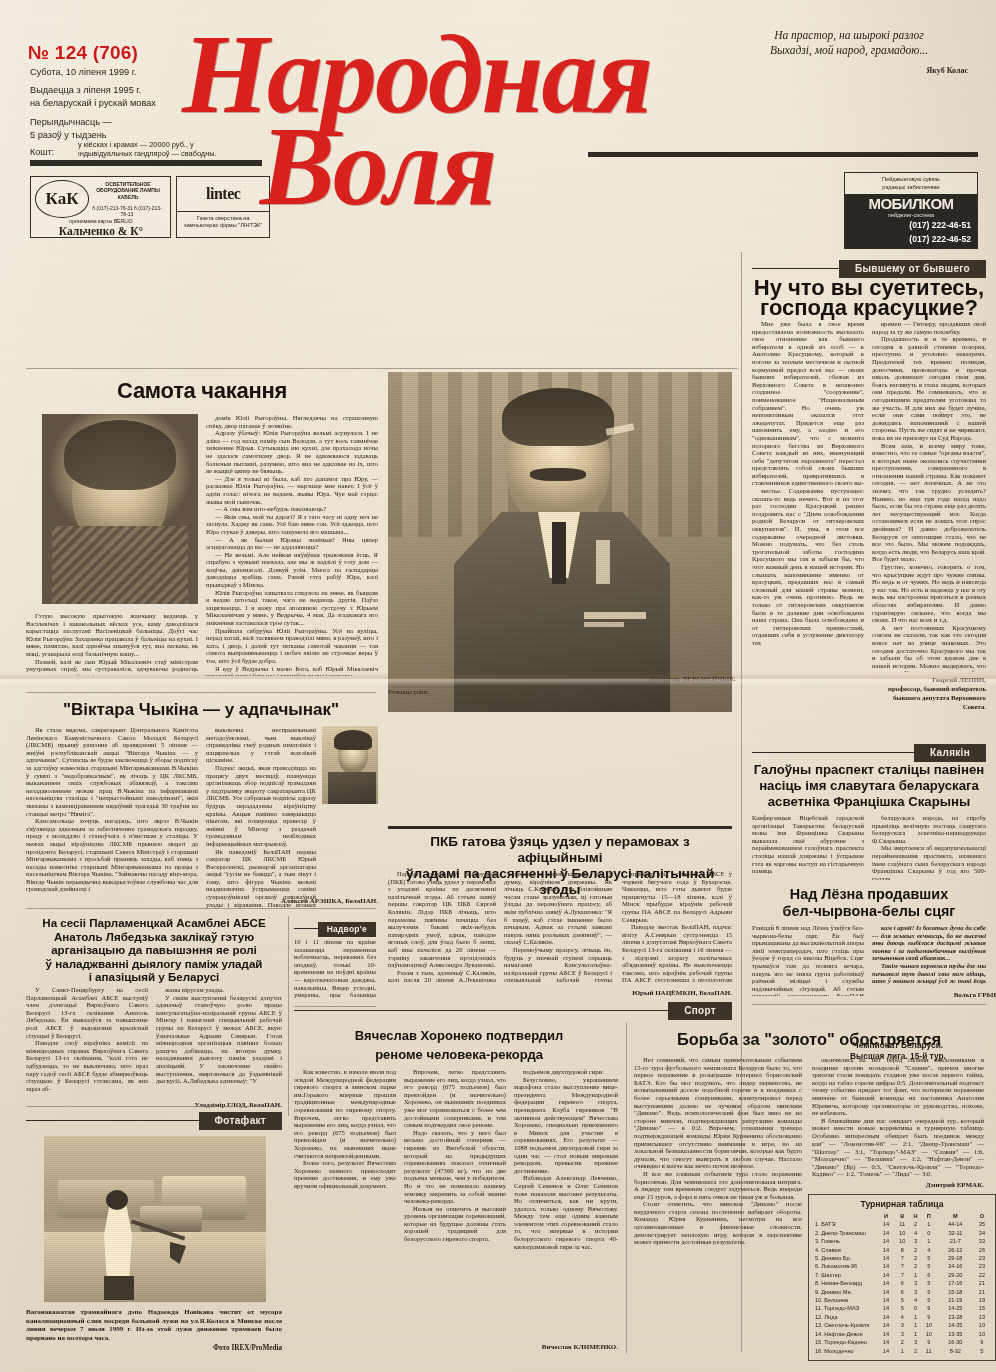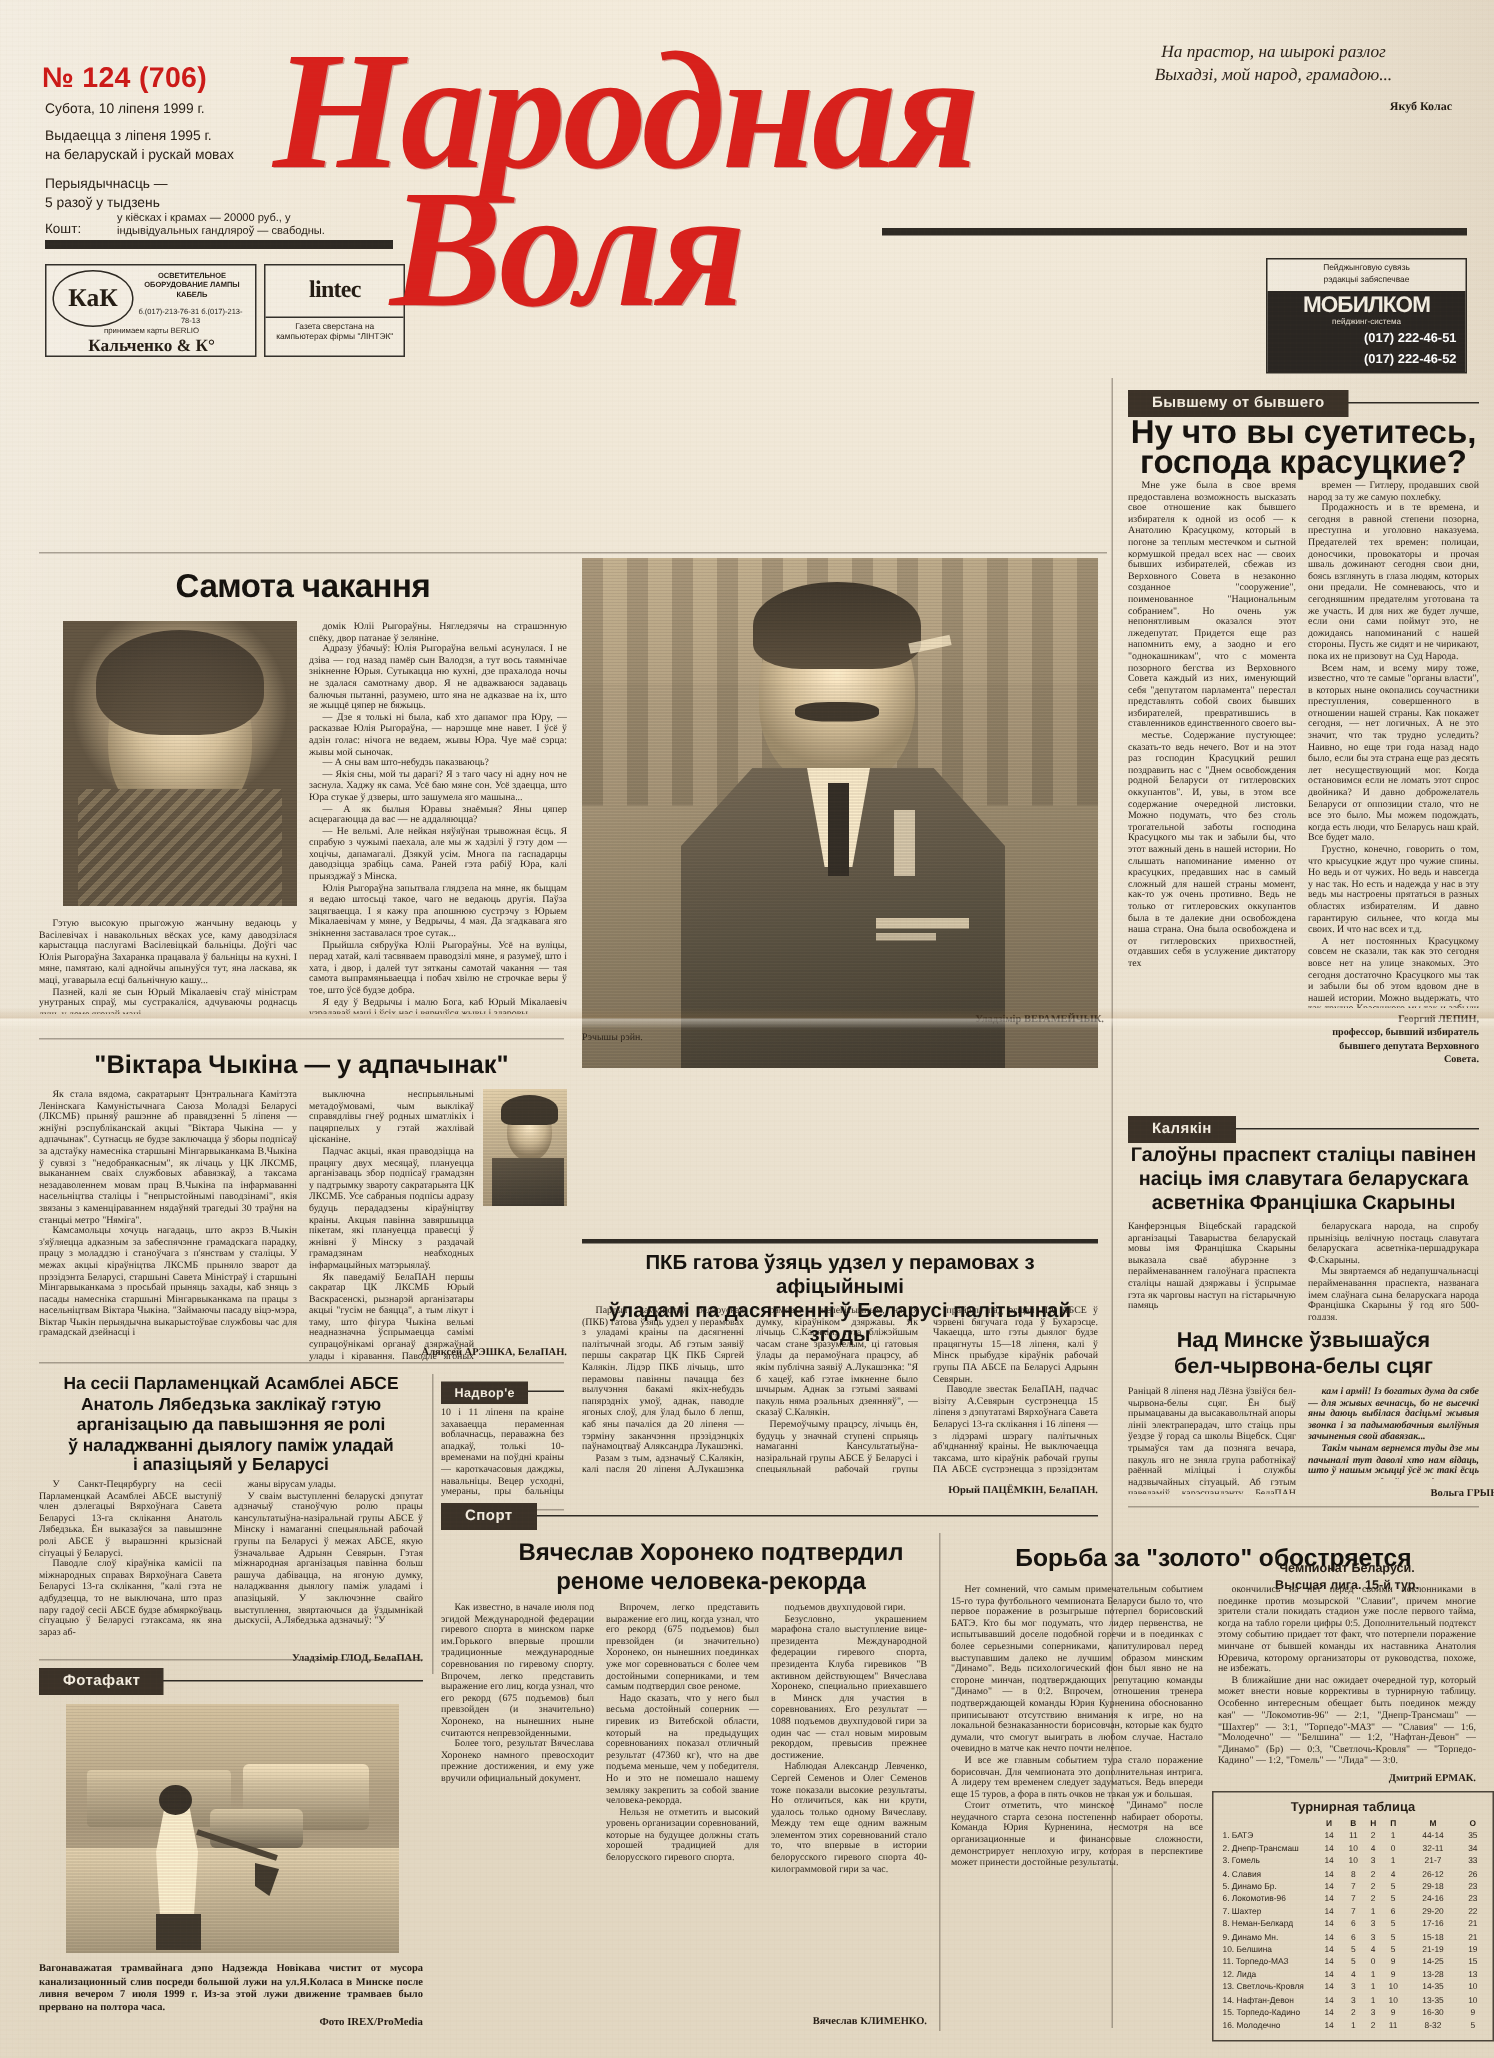--- a/index.html
+++ b/index.html
@@ -78,21 +78,21 @@
   .mainhead .l2{padding-left:6px;}
   .mainhead .l3{padding-left:80px;}
 
   
   .vrule{position:absolute;width:1px;background:#6d6458;opacity:.55;}
   .hrule{position:absolute;height:1px;background:#6d6458;opacity:.55;}
   .thickrule{position:absolute;height:3px;background:#2e2a24;}
   .art-h{font-family:"Liberation Sans",sans-serif;font-weight:bold;color:#15120e;text-align:center;}
   .kicker{display:inline-block;background:#3b3228;color:#f3ecdf;font-family:"Liberation Sans",sans-serif;
     font-weight:bold;font-size:10px;letter-spacing:.3px;padding:3px 16px 4px;}
-  .kicker-wrap{text-align:left;position:relative;}
+  .kicker-wrap{text-align:right;position:relative;}
   .kicker-wrap:before{content:"";position:absolute;left:0;right:0;top:50%;height:1px;background:#2e2a24;}
   .kicker-wrap .kicker{position:relative;}
 
   .body{font-family:"Liberation Serif",serif;font-size:6.6px;line-height:7.6px;text-align:justify;color:#2a2219;}
   .body p{margin:0 0 0 0;text-indent:9px;}
   .sig{font-family:"Liberation Serif",serif;font-weight:bold;font-size:7px;text-align:right;margin-top:3px;}
   .caption{font-family:"Liberation Serif",serif;font-size:7px;line-height:8.6px;text-align:justify;}
   .credit{font-family:"Liberation Serif",serif;font-weight:bold;font-size:7.2px;text-align:right;}
 
   
@@ -341,21 +341,21 @@
     <div class="ph-grain"></div>
   </div>
 
   <div class="caption" style="position:absolute;left:26px;top:1308px;width:256px;font-weight:bold;">Вагонаважатая трамвайнага дэпо Надзежда Новікава чистит от мусора канализационный слив посреди большой лужи на ул.Я.Коласа в Минске после ливня вечером 7 июля 1999 г. Из-за этой лужи движение трамваев было прервано на полтора часа.</div>
   <div class="credit" style="position:absolute;left:26px;top:1344px;width:256px;">Фото IREX/ProMedia</div>
 
   <div class="kicker-wrap" style="position:absolute;left:294px;top:1000px;width:438px;">
     <span class="kicker">Спорт</span>
   </div>
 
-  <div class="art-h" style="position:absolute;left:309px;top:1026px;width:330px;font-size:16px;line-height:19px;">
+  <div class="art-h" style="position:absolute;left:294px;top:1026px;width:330px;font-size:13px;line-height:19px;">
     <div>Вячеслав Хоронеко подтвердил</div>
     <div>реноме человека-рекорда</div>
   </div>
 
   <div class="body" style="position:absolute;left:294px;top:1068px;width:102px;height:286px;overflow:hidden;">
       <p>Как известно, в начале июля под эгидой Международной федерации гиревого спорта в минском парке им.Горького впервые прошли традиционные международные соревнования по гиревому спорту. Впрочем, легко представить выражение его лиц, когда узнал, что его рекорд (675 подъемов) был превзойден (и значительно) Хоронеко, на нынешних ныне считаются непревзойденными.</p>
       <p>Более того, результат Вячеслава Хоронеко намного превосходит прежние достижения, и ему уже вручили официальный документ.</p>
     </div>
   <div class="body" style="position:absolute;left:404px;top:1068px;width:102px;height:286px;overflow:hidden;">
       <p>Впрочем, легко представить выражение его лиц, когда узнал, что его рекорд (675 подъемов) был превзойден (и значительно) Хоронеко, он нынешних поединках уже мог соревноваться с более чем достойными соперниками, и тем самым подтвердил свое реноме.</p>
@@ -590,21 +590,21 @@
     <div>асветніка Францішка Скарыны</div>
   </div>
 
   <div class="body" style="position:absolute;left:752px;top:814px;width:112px;height:66px;overflow:hidden;">Канферэнцыя Віцебскай гарадской арганізацыі Таварыства беларускай мовы імя Францішка Скарыны выказала сваё абурэнне з перайменаваннем галоўнага праспекта сталіцы нашай дзяржавы і ўспрымае гэта як чарговы наступ на гістарычную памяць</div>
   <div class="body" style="position:absolute;left:872px;top:814px;width:114px;height:66px;overflow:hidden;">
       <p>беларускага народа, на спробу прынізіць велічную постаць славутага беларускага асветніка-першадрукара Ф.Скарыны.</p>
       <p>Мы звяртаемся аб недапушчальнасці перайменавання праспекта, названага імем слаўнага сына беларускага народа Францішка Скарыны ў год яго 500-годдзя.</p>
     </div>
 
   <div class="art-h" style="position:absolute;left:752px;top:886px;width:234px;font-size:14.4px;line-height:17px;">
-    <div>Над Минске ўзвышаўся</div>
+    <div>Над Лёзна продавших</div>
     <div>бел-чырвона-белы сцяг</div>
   </div>
 
   <div class="body" style="position:absolute;left:752px;top:924px;width:112px;height:72px;overflow:hidden;">Раніцай 8 ліпеня над Лёзна ўзвіўся бел-чырвона-белы сцяг. Ён быў прымацаваны да высакавольтнай апоры лініі электраперадач, што стаіць пры ўездзе ў горад са школы Віцебск. Сцяг трымаўся там да позняга вечара, пакуль яго не зняла група работнікаў раённай міліцыі і службы надзвычайных сітуацый. Аб гэтым паведаміў карэспандэнту БелаПАН старшыня Лёзненскай раённай арганізацыі БНФ.</div>
   <div class="body" style="position:absolute;left:872px;top:924px;width:114px;height:62px;overflow:hidden;font-style:italic;font-weight:bold;">
       <p>кам і арміі! Із богатых дума да сябе — для жывых вечнасць, бо не высечкі яны даюць выбілася дасіцьмі жывыя звонка і за падымаюбачныя выліўныя зачыненыя свой абавязак...</p>
       <p>Такім чынам вернемся туды дзе мы пачыналі тут даволі хто нам відаць, што ў нашым жыцці ўсё ж такі ёсць сцяг нашых продкаў, наш сімвал веры ў будучыню.</p>
     </div>
   <div class="sig" style="position:absolute;left:912px;top:988px;width:114px;">Вольга ГРЫНЯЎКАЯ.</div>
 

